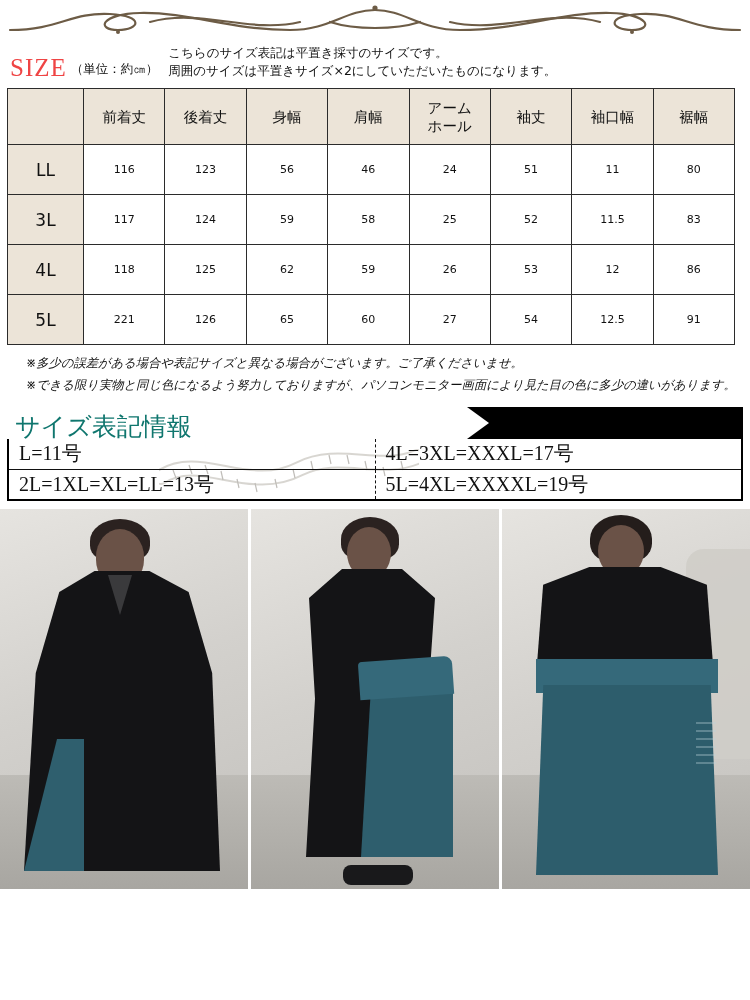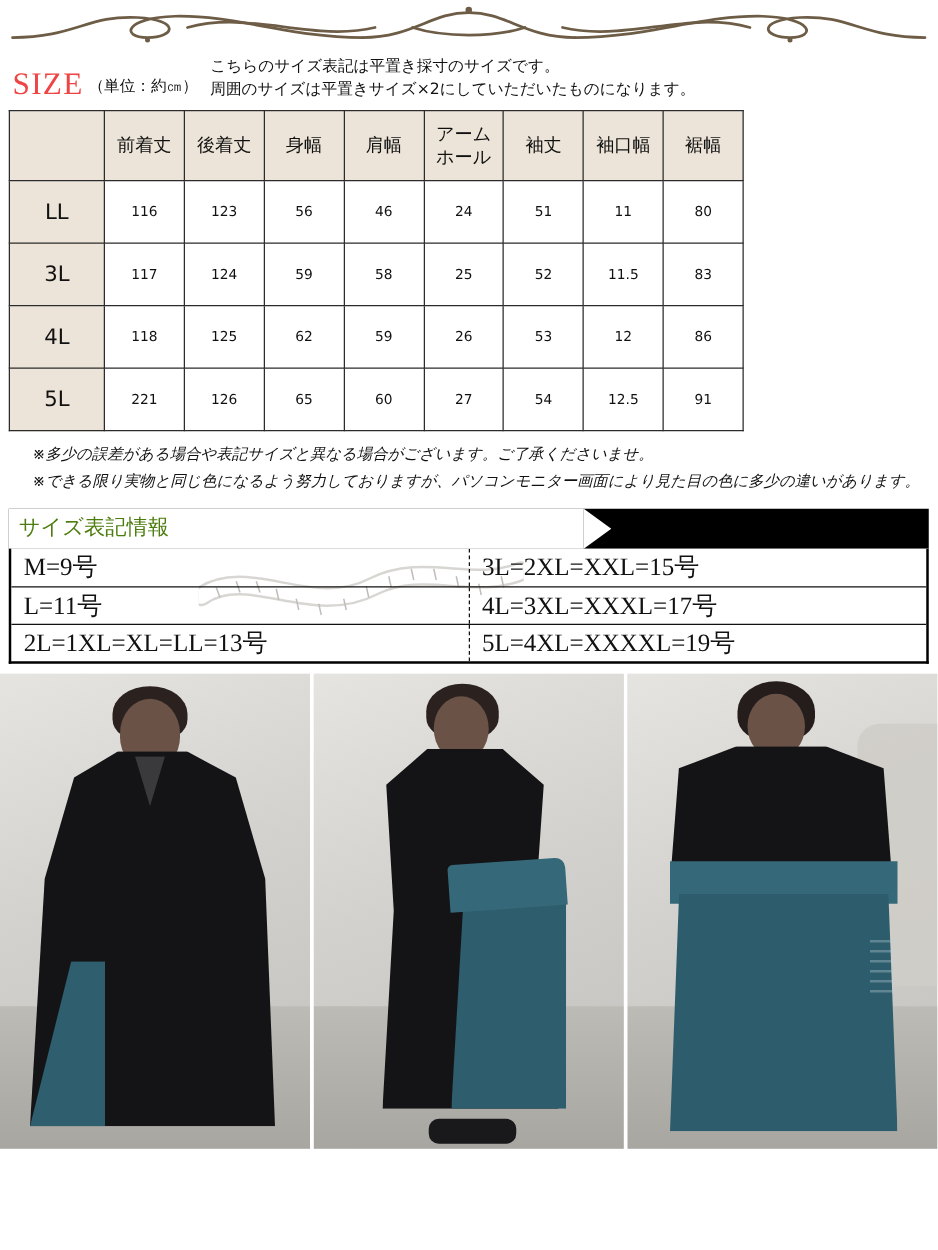--- a/index.html
+++ b/index.html
@@ -46,21 +46,21 @@
     padding-bottom: 2px;
     font-size: 12.5px;
     line-height: 1.45;
     color: #111;
     font-family: "DejaVu Sans", sans-serif;
   }
 
   
   table.meas {
     border-collapse: collapse;
-    width: 588px;
+    width: 728px;
     margin: 2px 7px 0 7px;
     table-layout: fixed;
   }
   table.meas th, table.meas td {
     border: 1px solid #2b2b2b;
     text-align: center;
     font-family: "DejaVu Sans", sans-serif;
     color: #111;
   }
   table.meas thead th {
@@ -113,22 +113,22 @@
     position: absolute;
     left: 460px; top: 0;
     width: 0; height: 0;
     border-top: 16px solid transparent;
     border-bottom: 16px solid transparent;
     border-left: 22px solid #fff;
   }
   .banner-label {
     position: absolute;
     left: 8px; top: 3px;
-    font-size: 17px;
-    color: #4d7c0f;
+    font-size: 25px;
+    color: #0f766e;
     font-family: "Liberation Serif", serif;
   }
 
   
   .conv-wrap {
     margin: 0 7px;
     position: relative;
     border-left: 2px solid #000;
     border-right: 2px solid #000;
     border-bottom: 2px solid #000;
@@ -382,24 +382,20 @@
         <path d="M170 12 L172 21"></path>
           <path d="M188 12 L190 21"></path>
           <path d="M206 18 L208 27"></path>
         <path d="M224 24 L226 33"></path>
           <path d="M242 18 L244 27"></path>
       </g>
     </svg>
     <table class="conv">
       <tbody>
         <tr>
-          <td>M=9号</td>
-          <td class="right-col">3L=2XL=XXL=15号</td>
-        </tr>
-        <tr>
           <td>L=11号</td>
           <td class="right-col">4L=3XL=XXXL=17号</td>
         </tr>
         <tr>
           <td>2L=1XL=XL=LL=13号</td>
           <td class="right-col">5L=4XL=XXXXL=19号</td>
         </tr>
       </tbody>
     </table>
   </div>

